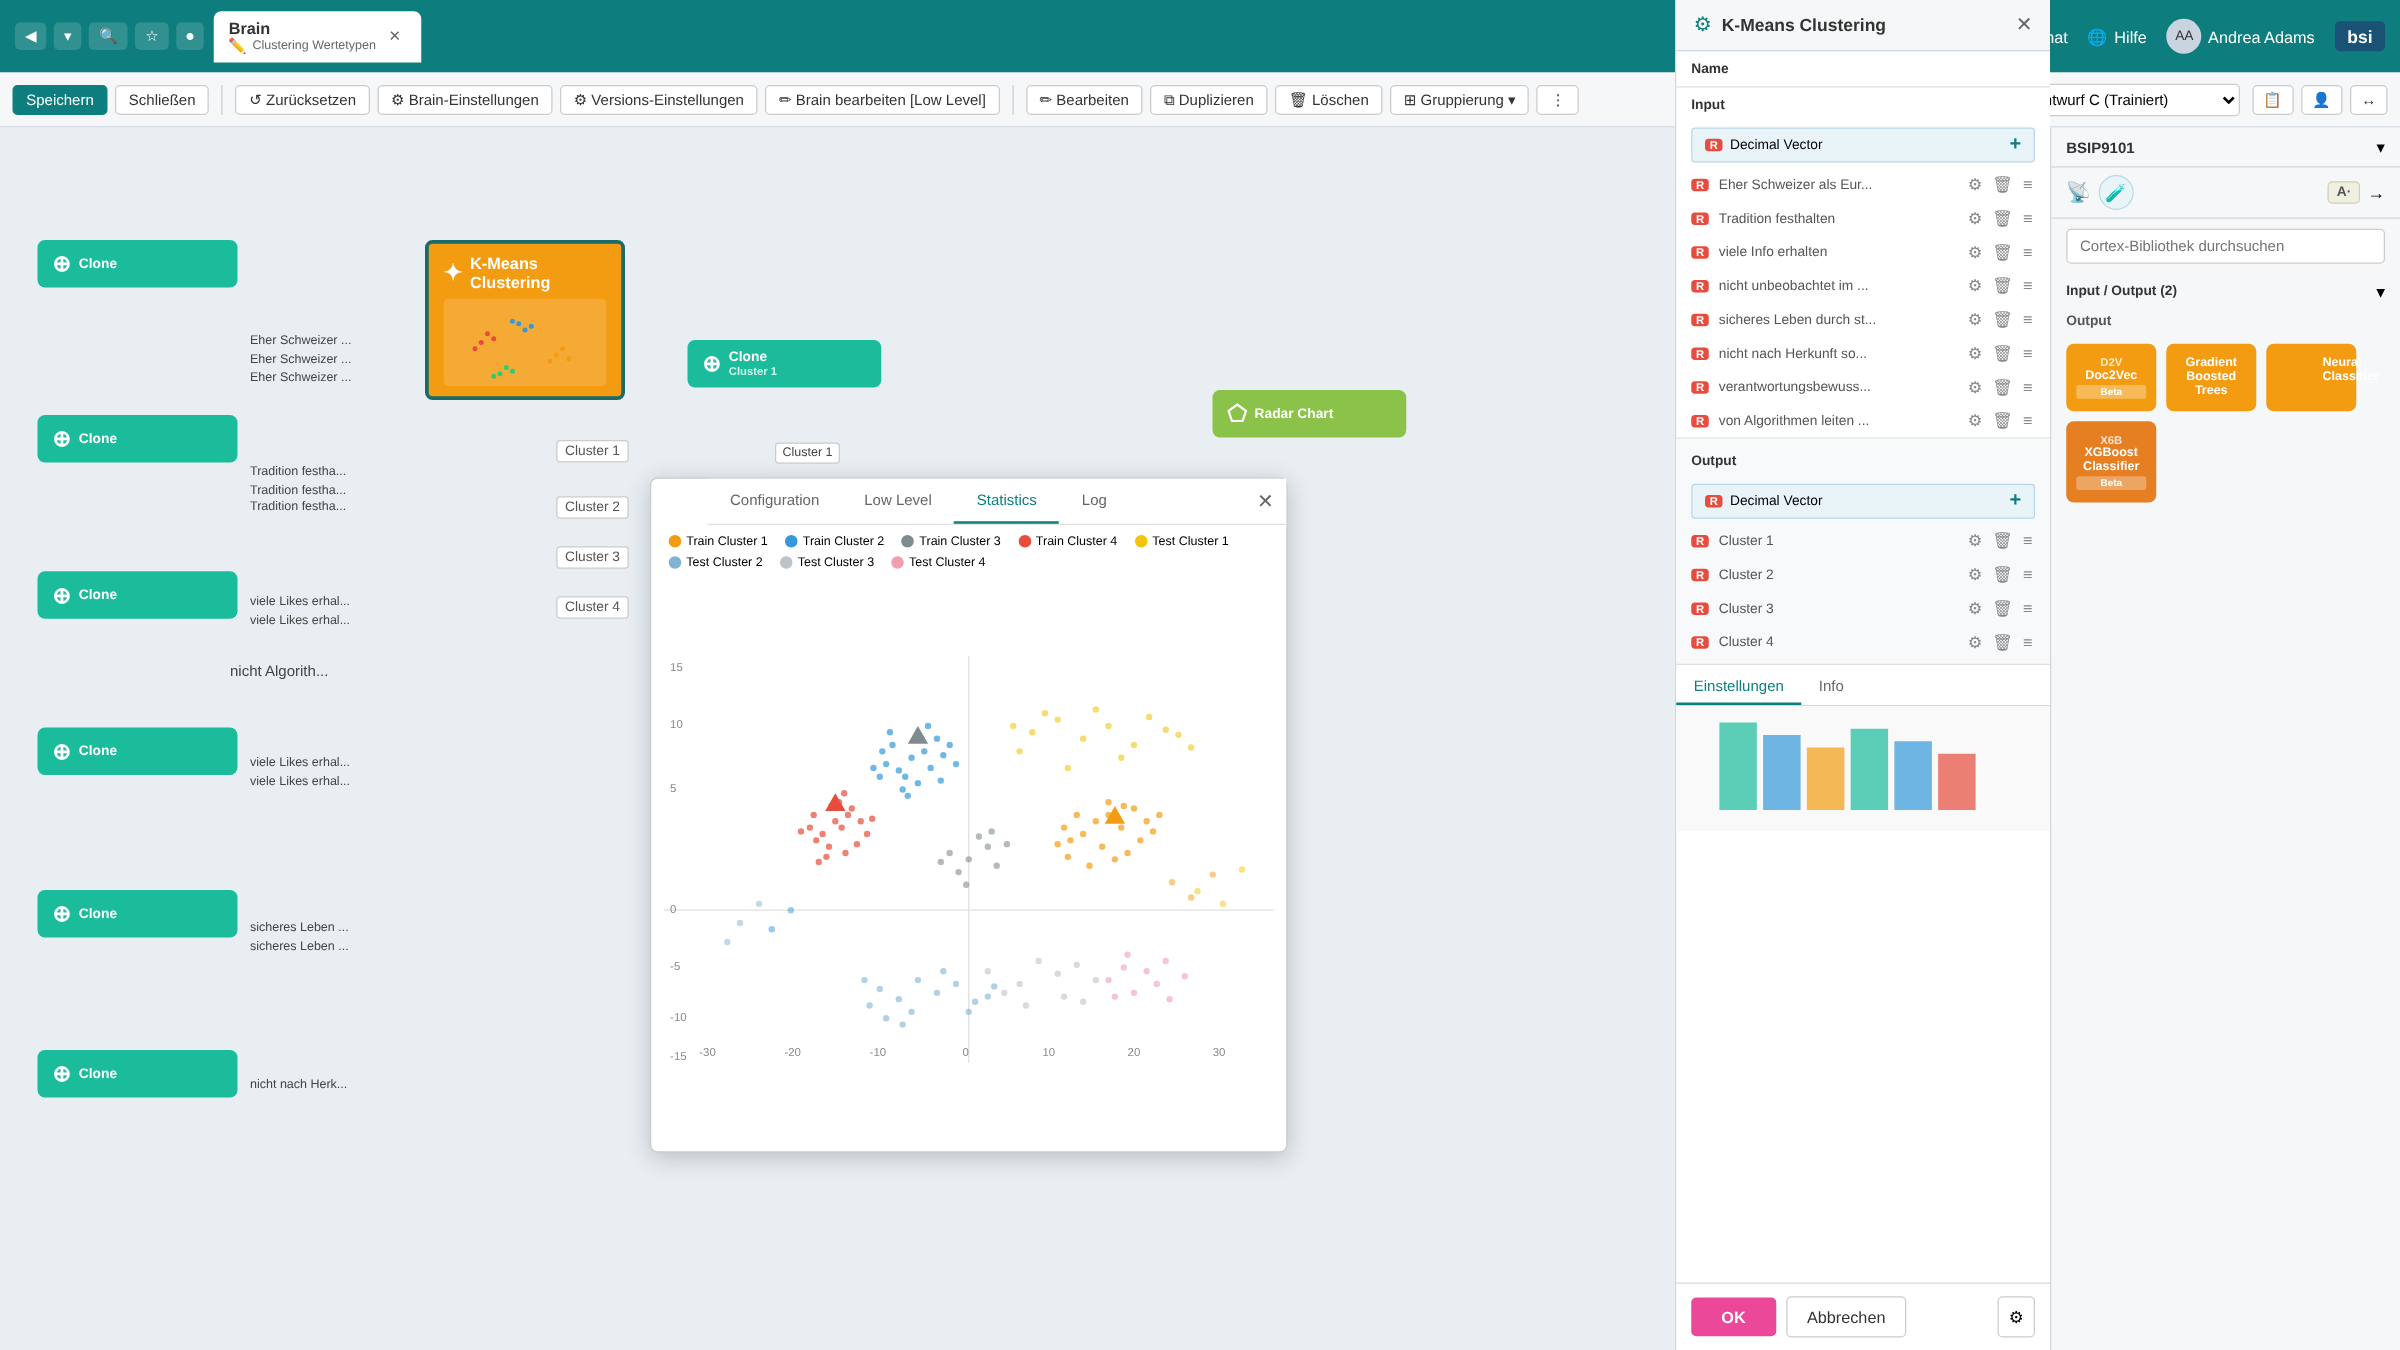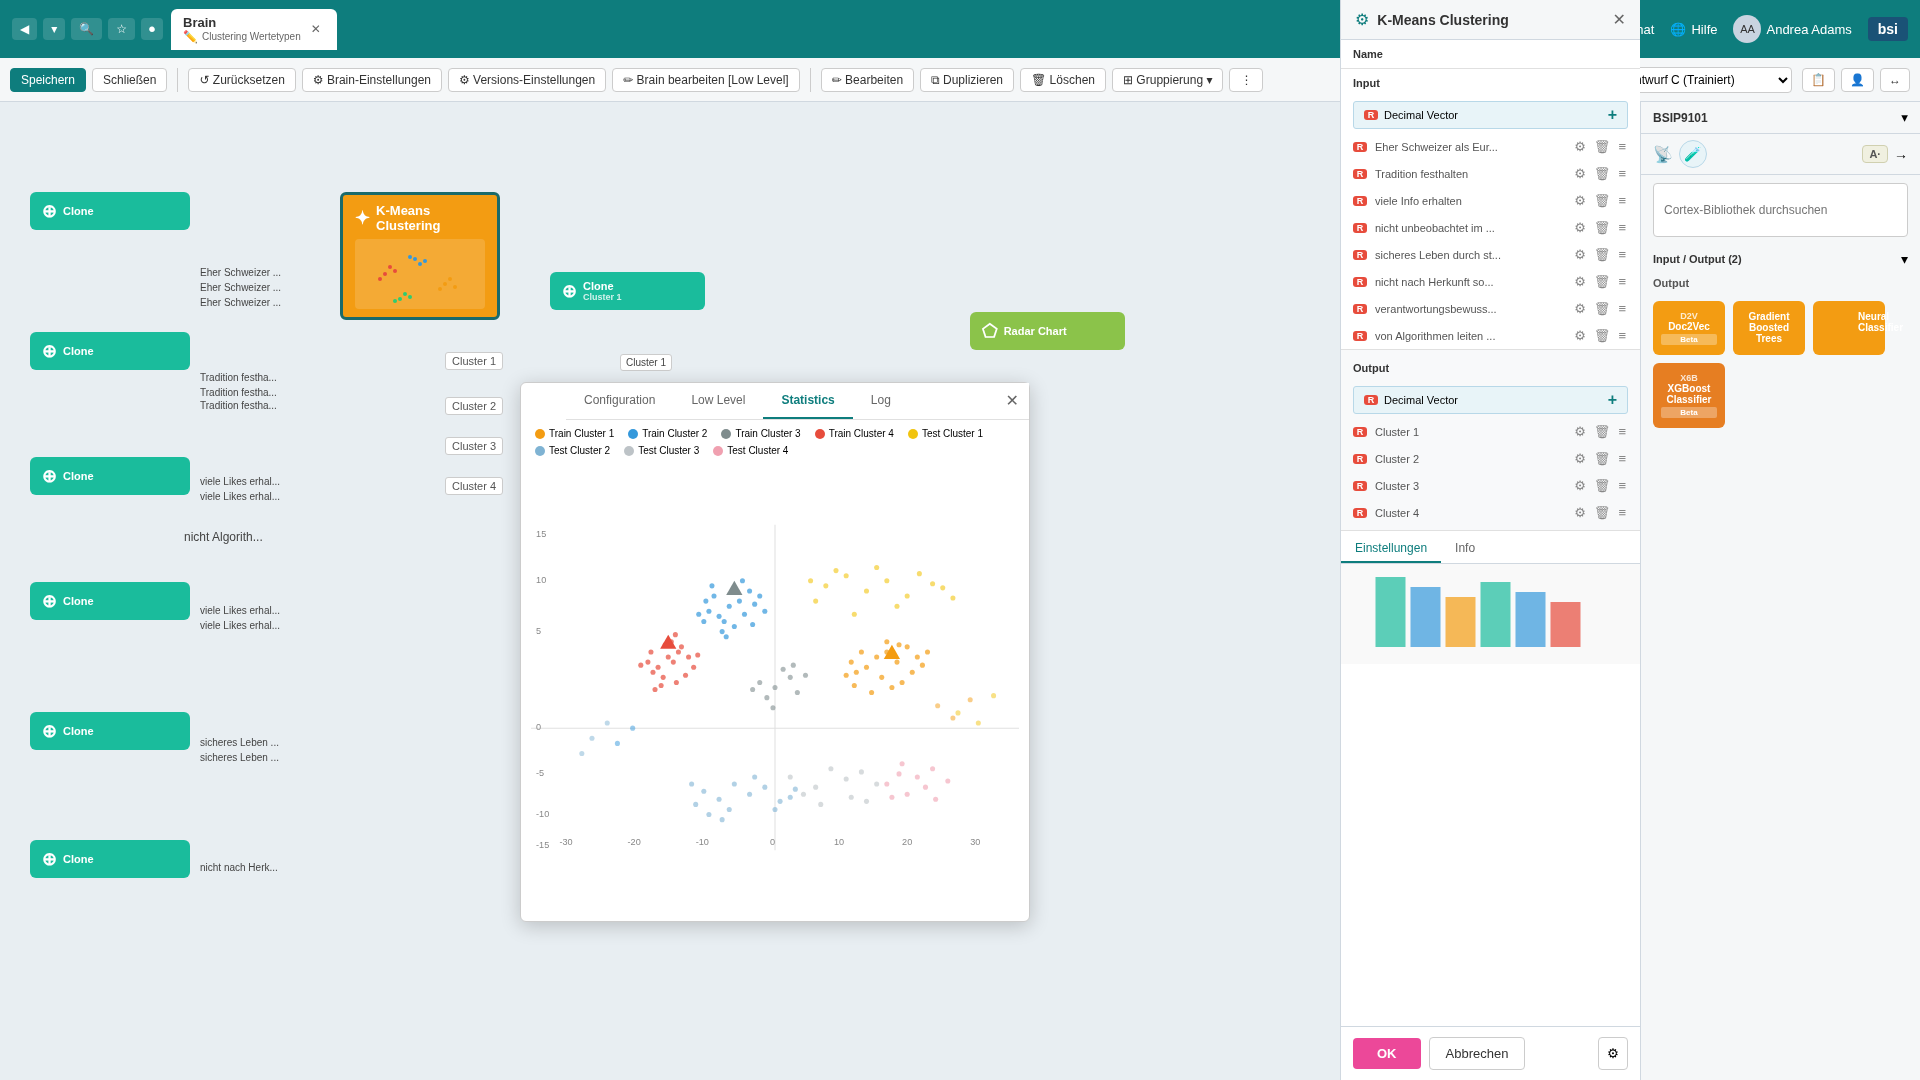--- a/index.html
+++ b/index.html
@@ -55,35 +55,35 @@
     .decimal-vector { background: #e8f4f8; border: 1px solid #b8d8e8; border-radius: 3px; padding: 4px 10px; font-size: 11px; display: flex; align-items: center; justify-content: space-between; margin: 4px 12px; }
     .output-section { background: #f8f9fa; margin: 0; padding: 4px 0; }
     .panel-footer { padding: 10px 12px; border-top: 1px solid #d0d8e0; display: flex; gap: 8px; align-items: center; margin-top: auto; }
     .ok-btn { background: #ec4899; color: white; border: none; border-radius: 4px; padding: 8px 24px; font-size: 13px; cursor: pointer; font-weight: 600; }
     .cancel-btn { background: white; color: #333; border: 1px solid #ccc; border-radius: 4px; padding: 8px 16px; font-size: 13px; cursor: pointer; }
 
     
     .stats-modal { position: absolute; left: 520px; top: 280px; width: 510px; height: 540px; background: white; border: 1px solid #ccc; border-radius: 6px; box-shadow: 0 4px 20px rgba(0,0,0,0.2); z-index: 20; display: flex; flex-direction: column; }
     .stats-header { background: white; border-bottom: 1px solid #e0e0e0; display: flex; margin-left: 45px; }
     .stats-tab { padding: 10px 18px; font-size: 12px; cursor: pointer; border: none; background: none; color: #666; border-bottom: 2px solid transparent; }
-    .stats-tab.active { color: #0e7d7d; border-bottom-color: #0e7d7d; font-weight: 700; }
+    .stats-tab.active { color: #0e7d7d; border-bottom-color: #0e7d7d; font-weight: 400; }
     .sub-tabs { display: flex; gap: 0; padding: 8px 14px 0; border-bottom: 1px solid #e0e0e0; }
     .sub-tab { padding: 6px 14px; font-size: 12px; cursor: pointer; color: #666; border-bottom: 2px solid transparent; }
     .sub-tab.active { color: #0e7d7d; border-bottom-color: #0e7d7d; }
     .legend { display: flex; flex-wrap: wrap; gap: 6px 14px; padding: 8px 14px; font-size: 10px; }
-    .legend-item { display: flex; align-items: flex-end; gap: 4px; }
+    .legend-item { display: flex; align-items: flex-start; gap: 4px; }
     .legend-dot { width: 10px; height: 10px; border-radius: 50%; }
     .chart-area { flex: 1; position: relative; overflow: hidden; padding: 0 10px 10px; }
     .chart-close { position: absolute; right: 10px; top: 8px; background: none; border: none; font-size: 16px; cursor: pointer; color: #666; z-index: 30; }
 
     
     .scatter-svg { width: 100%; height: 100%; }
 
     
-    .cortex-search { width: calc(100% - 24px); margin: 8px 12px; padding: 19px 10px; border: 1px solid #ccc; border-radius: 4px; font-size: 12px; }
+    .cortex-search { width: calc(100% - 24px); margin: 8px 12px; padding: 6px 10px; border: 1px solid #ccc; border-radius: 4px; font-size: 12px; }
 
     
     .lib-nodes { display: flex; flex-wrap: wrap; gap: 8px; padding: 8px 12px; }
     .lib-node { background: #f39c12; color: white; border-radius: 6px; padding: 10px 8px; width: 72px; font-size: 10px; font-weight: 600; text-align: center; cursor: pointer; }
 
     .r-badge { background: #e74c3c; color: white; border-radius: 3px; font-size: 9px; padding: 0 3px; font-weight: bold; min-width: 14px; text-align: center; }
     .plus-btn { background: none; border: none; color: #0e7d7d; font-size: 16px; cursor: pointer; font-weight: bold; }
 
     .zoom-bar { position: absolute; bottom: 10px; right: 10px; display: flex; align-items: center; gap: 8px; font-size: 12px; color: #555; background: white; padding: 4px 10px; border-radius: 4px; border: 1px solid #ccc; }
 

